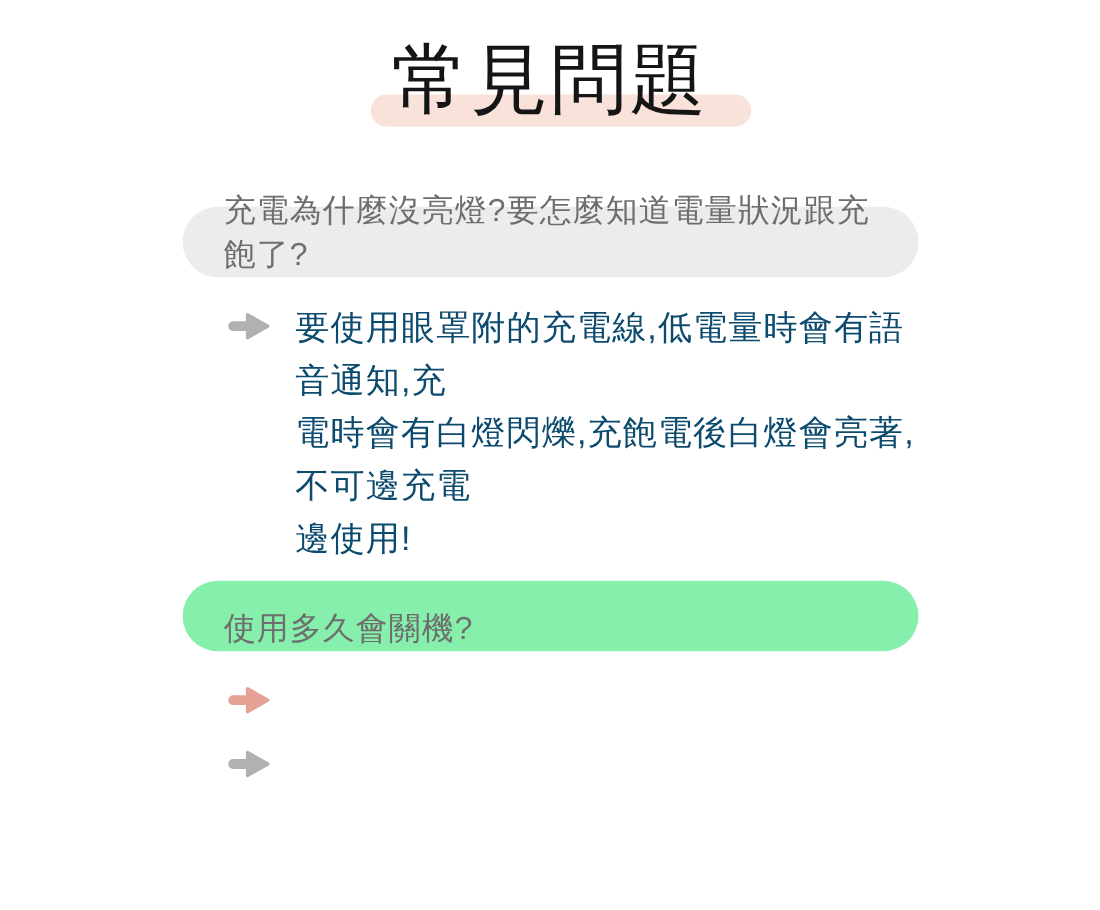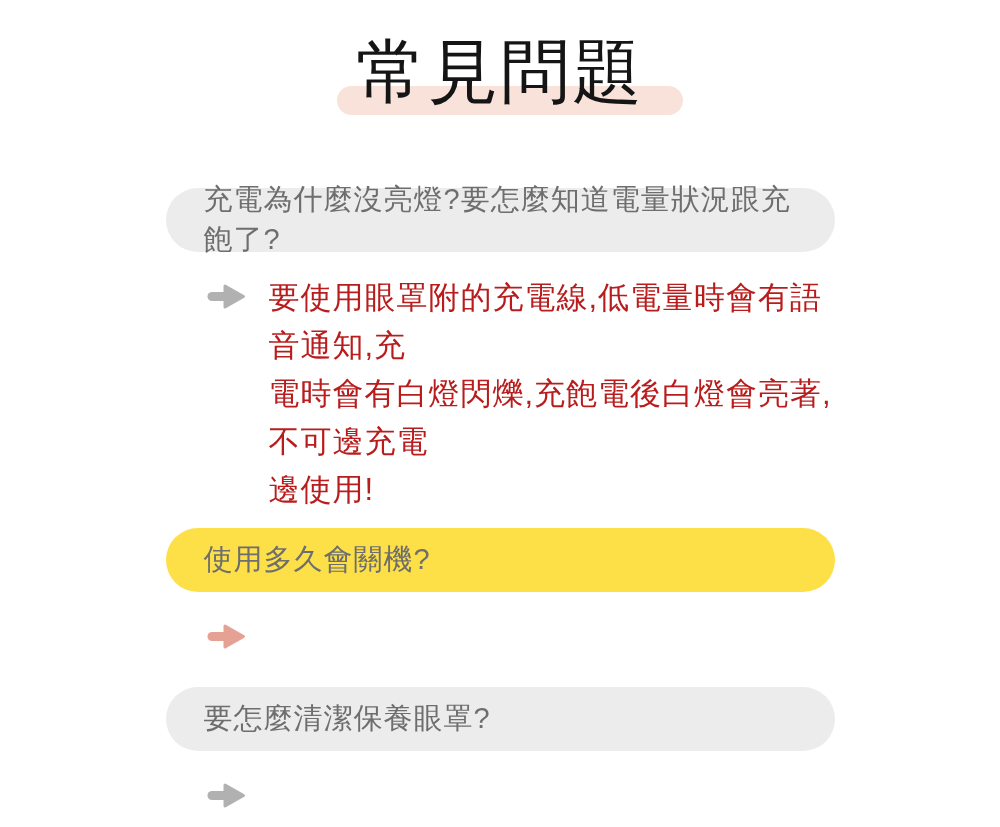--- a/index.html
+++ b/index.html
@@ -47,28 +47,28 @@
   }
 
   
   .content {
     padding: 0 62px;
   }
   .q-bar {
     height: 64px;
     border-radius: 32px;
     display: flex;
-    align-items: center;
+    align-items: flex-end;
     padding: 0 38px;
     font-size: 29px;
     letter-spacing: 1px;
     color: #6e6e6e;
   }
   .q-bar.theme-gray { background: #ececec; }
-  .q-bar.theme-pink { background: #fde047; }
+  .q-bar.theme-pink { background: #86efac; }
 
   .q1 { margin-top: 70px; }
   .q2 { margin-top: 14px; }
   .q3 { margin-top: 37px; }
 
   .answer {
     display: flex;
     align-items: flex-start;
     margin: 22px 0 0 41px;
   }
@@ -80,21 +80,21 @@
   }
   .arrow svg { width: 39px; height: 27px; display: block; }
   .arrow-gray { color: #b1b1b1; }
   .arrow-pink { color: #e5a294; }
 
   .answer-text {
     margin-left: 23px;
     font-size: 31px;
     line-height: 48px;
     letter-spacing: 1px;
-    color: #b91c1c;
+    color: #0c4a6e;
     white-space: pre-line;
     max-width: 790px;
   }
 </style>
 </head>
 <body>
 
 <svg width="0" height="0" style="position:absolute">
   <defs>
     <g id="thick-arrow">
@@ -133,23 +133,20 @@
       <span>使用多久會關機?</span>
     </div>
     <div class="answer">
       <span class="arrow arrow-pink">
         <svg viewBox="0 0 39 27">
             <use href="#thick-arrow"></use>
           </svg>
       </span>
     </div>
 
-    <div class="q-bar theme-gray q3">
-      <span>要怎麼清潔保養眼罩?</span>
-    </div>
     <div class="answer">
       <span class="arrow arrow-gray">
         <svg viewBox="0 0 39 27">
             <use href="#thick-arrow"></use>
           </svg>
       </span>
     </div>
 
   </div>
 </div>

